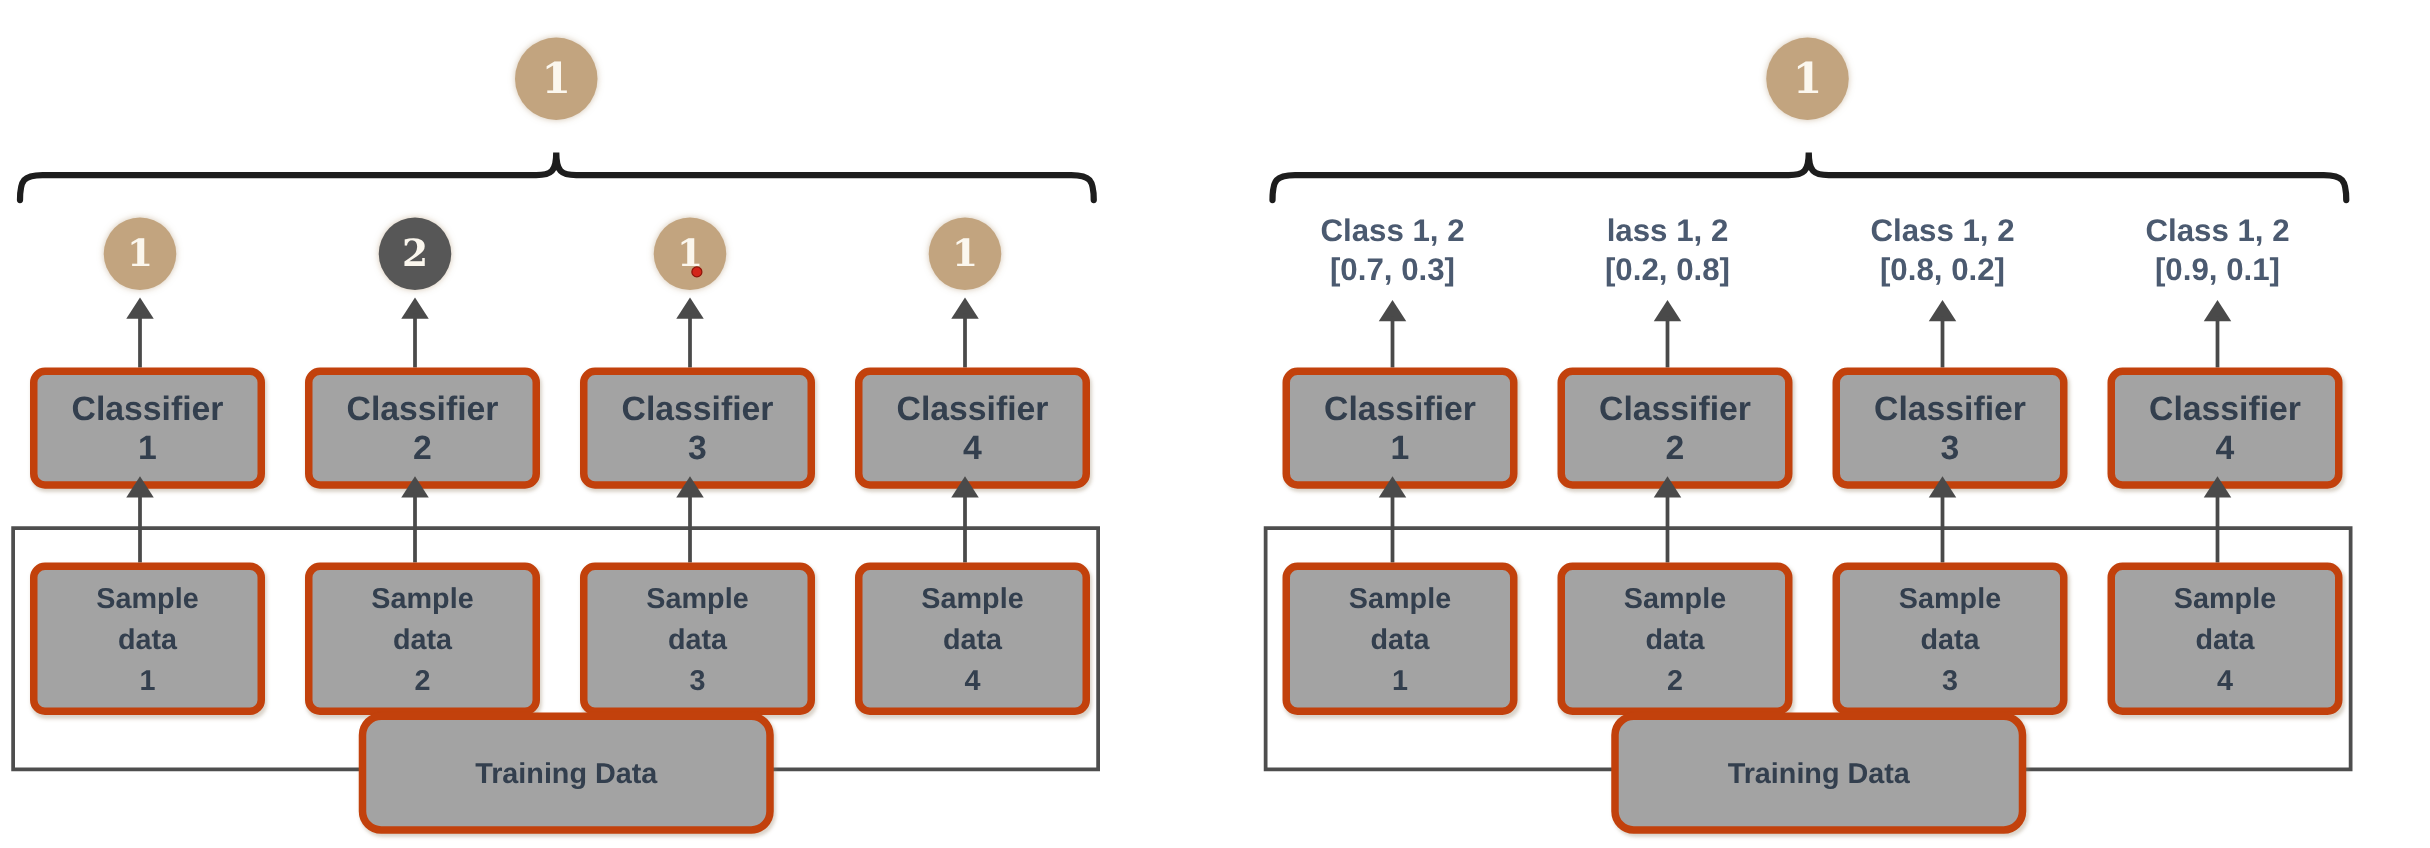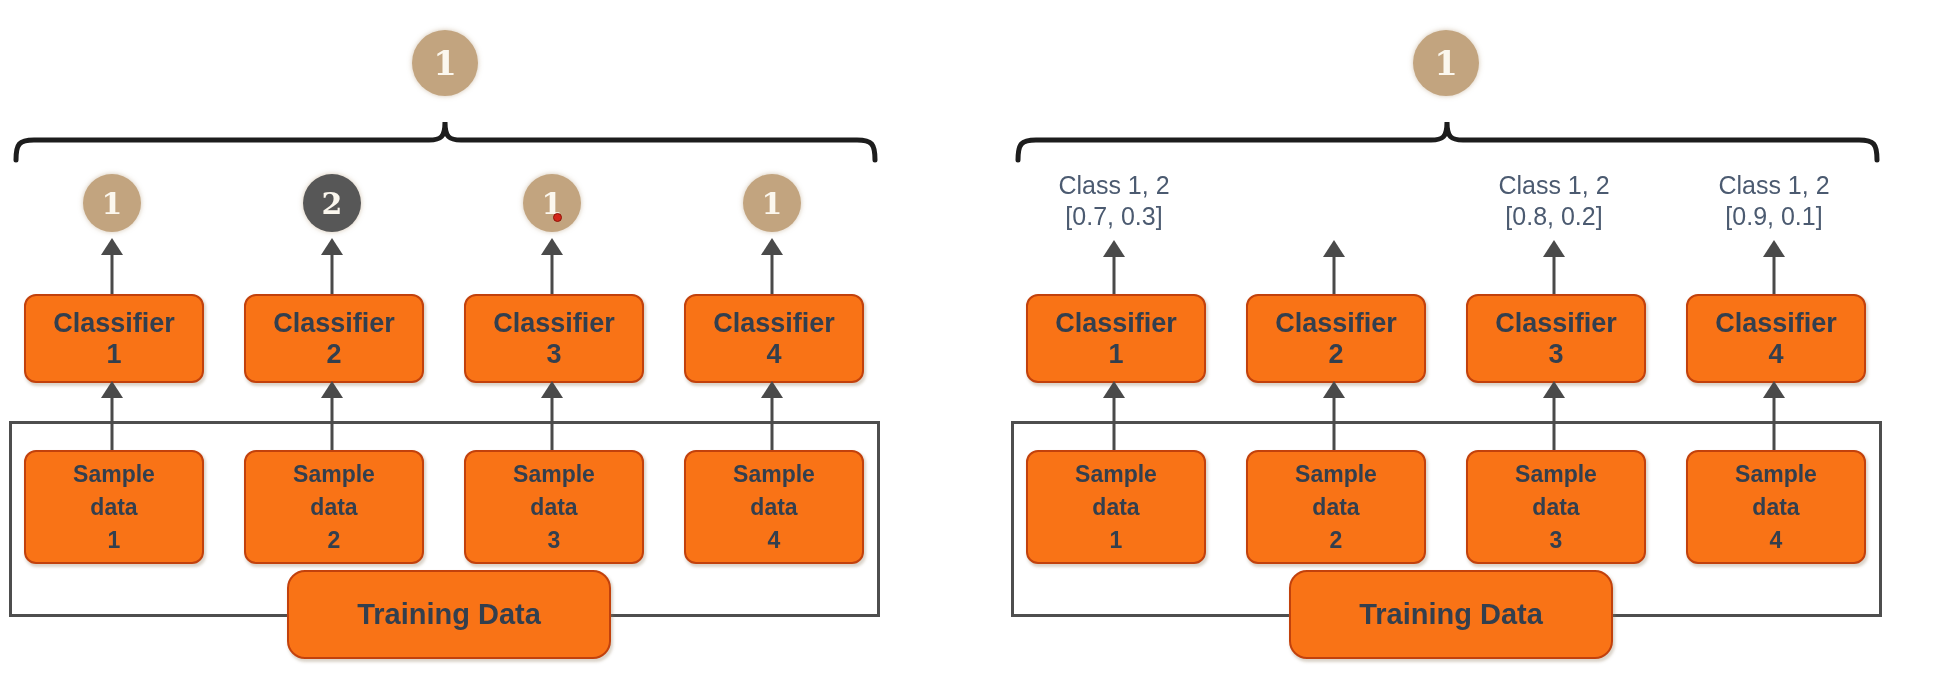--- a/index.html
+++ b/index.html
@@ -11,32 +11,32 @@
   .badge{
     position:absolute;border-radius:50%;
     display:flex;align-items:center;justify-content:center;
     color:#fbf7ee;font-family:"DejaVu Serif",serif;font-weight:bold;
     box-shadow:0 0 5px rgba(170,140,100,.5);
   }
   .badge.top{width:66px;height:66px;font-size:34px;}
   .badge.vote{width:58px;height:58px;font-size:30px;}
   
   .box{
-    position:absolute;background:#f97316;border:2px solid #c2410c;border-radius:12px;
+    position:absolute;background:#a3a3a3;border:6px solid #c2410c;border-radius:12px;
     display:flex;align-items:center;justify-content:center;text-align:center;
     color:#333f4e;font-weight:bold;white-space:pre-line;
     box-shadow:1.5px 2.5px 3px rgba(150,130,100,.35);
   }
   .classifier{width:176px;height:85px;font-size:27px;line-height:31px;}
   .sample{width:176px;height:110px;font-size:23px;line-height:33px;}
-  .training{width:320px;height:85px;font-size:29px;border-radius:18px;}
+  .training{width:320px;height:85px;font-size:23px;border-radius:18px;}
   
   .pred{
     position:absolute;width:240px;text-align:center;color:#4b5a70;
-    font-weight:normal;font-size:25px;line-height:31px;white-space:pre-line;
+    font-weight:bold;font-size:25px;line-height:31px;white-space:pre-line;
   }
   
   .container-rect{
     position:absolute;top:421px;width:865px;height:190px;
     border:3px solid #4e4e4e;background:transparent;
   }
   
   .arrow{position:absolute;width:22px;}
   .arrow .stem{
     position:absolute;left:50%;transform:translateX(-50%);
@@ -128,20 +128,22 @@
   <div class="box sample" style="left:684px;top:450px;">Sample
 data
 4</div>
 
   <div class="box training" style="left:287px;top:570px;">Training Data</div>
 
   <div class="badge top" style="left: 1413px; top: 30px; background: rgb(194, 164, 127);">1</div>
 
   <div class="pred" style="left:994px;top:170px;">Class 1, 2
 [0.7, 0.3]</div>
+  <div class="pred" style="left:1214px;top:170px;">lass 1, 2
+[0.2, 0.8]</div>
   <div class="pred" style="left:1434px;top:170px;">Class 1, 2
 [0.8, 0.2]</div>
   <div class="pred" style="left:1654px;top:170px;">Class 1, 2
 [0.9, 0.1]</div>
 
   <div class="arrow" style="left:1103px;top:240px;height:54px;">
       <div class="head"></div>
       <div class="stem"></div>
     </div>
   <div class="arrow" style="left:1323px;top:240px;height:54px;">

